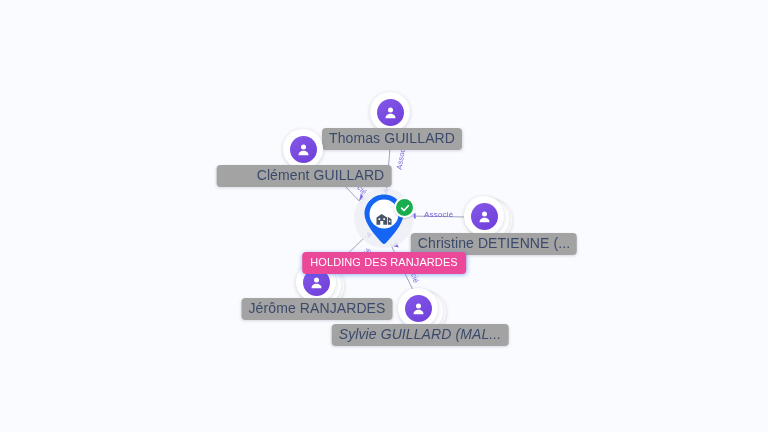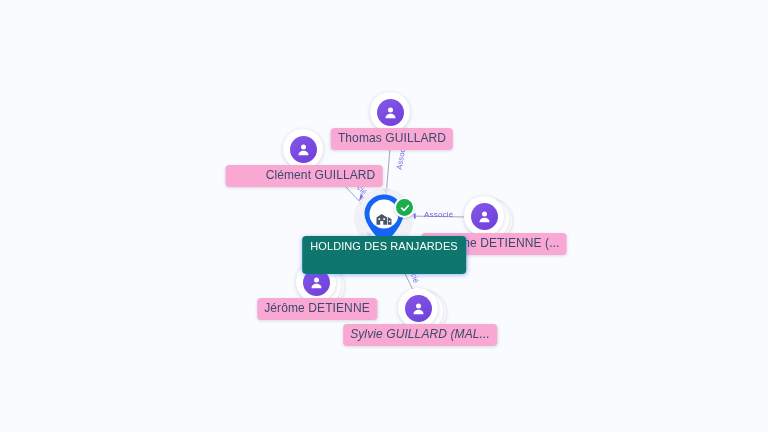--- a/index.html
+++ b/index.html
@@ -115,38 +115,39 @@
     justify-content: center;
     box-shadow: 0 1px 2px rgba(0,0,0,0.18);
   }
   .company-badge svg { display: block; }
 
   
   .node-label {
     position: absolute;
     transform: translateX(-50%);
     white-space: nowrap;
-    background: #f9a8d4;
+    background: #a3a3a3;
     color: #3b4a6b;
-    font-size: 12px;
+    font-size: 14px;
     line-height: 13px;
     padding: 4px 7px 5px 7px;
     border-radius: 4px;
     box-shadow: 0 1px 3px rgba(40,50,90,0.17);
     letter-spacing: 0.1px;
   }
 
   .node-label.selected {
-    background: #0f766e;
+    background: #ec4899;
     color: #ffffff;
     font-size: 11px;
-    padding: 4px 8px 21px 8px;
+    padding: 4px 8px 5px 8px;
     border-radius: 4px;
     box-shadow: 0 1px 4px rgba(21,101,245,0.45);
     z-index: 40;
+    margin-top: 16px;
   }
 
   .edge-label {
     position: absolute;
     color: #6f5fe0;
     font-size: 7.5px;
     line-height: 8px;
     letter-spacing: 0.2px;
     white-space: nowrap;
     transform-origin: 50% 50%;
@@ -240,21 +241,21 @@
       <div class="avatar-disc">
         <div class="avatar-inner">
           <svg width="15" height="15" viewBox="0 0 24 24" fill="#ffffff">
             <circle cx="12" cy="8" r="4"></circle>
             <path d="M4 21c0-4.4 3.6-7 8-7s8 2.6 8 7z"></path>
           </svg>
         </div>
       </div>
     </div>
   </div>
-  <div class="node-label z-mid" style="left:317px; top:298px;">Jérôme DETIENNE</div>
+  <div class="node-label z-mid" style="left:317px; top:298px;">Jérôme RANJARDES</div>
 
   <div class="node z-mid" style="left:420px; top:310px;">
     <div class="person-avatar-wrap">
       <div class="stack-card s2"></div>
       <div class="stack-card s1"></div>
       <div class="avatar-disc">
         <div class="avatar-inner">
           <svg width="15" height="15" viewBox="0 0 24 24" fill="#ffffff">
             <circle cx="12" cy="8" r="4"></circle>
             <path d="M4 21c0-4.4 3.6-7 8-7s8 2.6 8 7z"></path>

